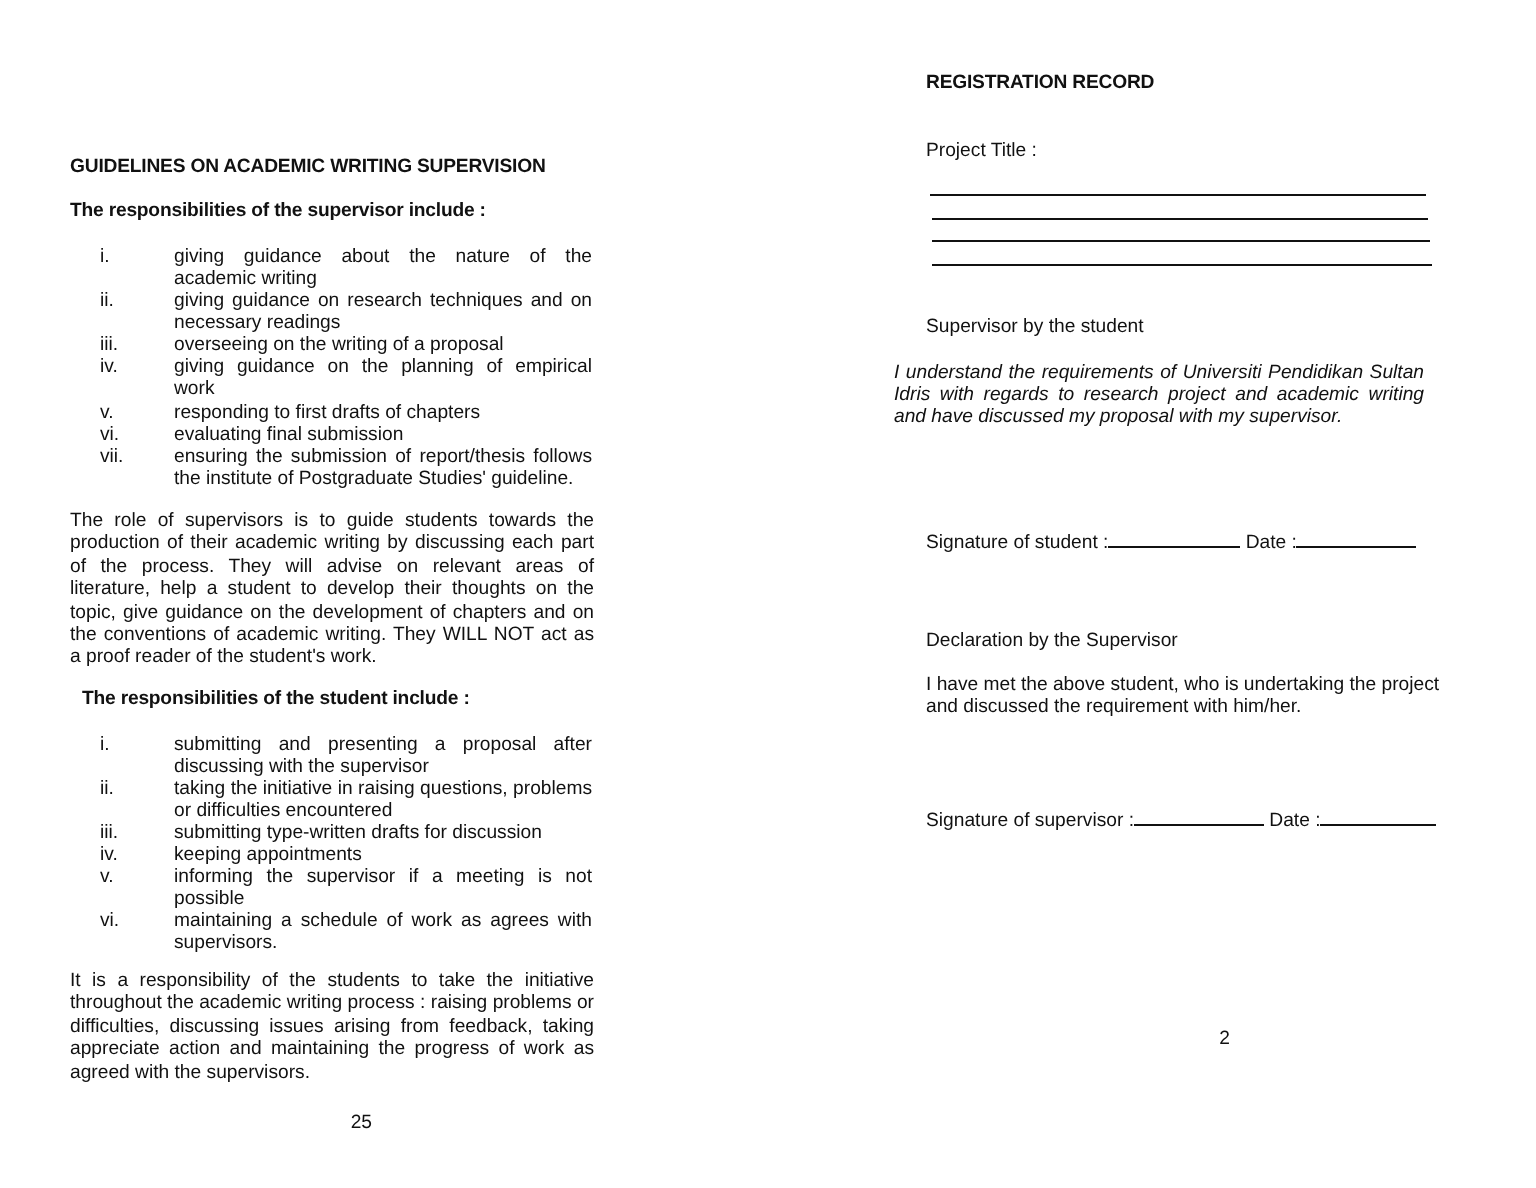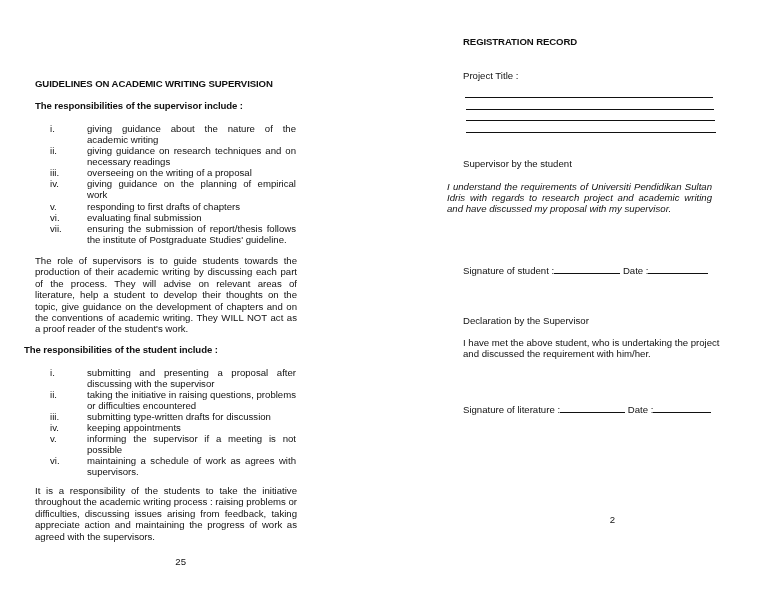--- a/index.html
+++ b/index.html
@@ -58,21 +58,21 @@
         <span class="txt single">evaluating final submission</span>
       </div>
     <div class="li">
         <span class="num">vii.</span>
         <span class="txt">ensuring the submission of report/thesis follows the institute of Postgraduate Studies' guideline.</span>
       </div>
   </div>
 
   <div class="para justify" style="top:213px; line-height:11.4px;">The role of supervisors is to guide students towards the production of their academic writing by discussing each part of the process. They will advise on relevant areas of literature, help a student to develop their thoughts on the topic, give guidance on the development of chapters and on the conventions of academic writing. They WILL NOT act as a proof reader of the student's work.</div>
 
-  <div class="abs heading" style="left:24px; top:302px;">The responsibilities of the student include :</div>
+  <div class="abs heading" style="left:41px; top:302px;">The responsibilities of the student include :</div>
 
   <div class="list" style="top:325px;">
     <div class="li">
         <span class="num">i.</span>
         <span class="txt">submitting and presenting a proposal after discussing with the supervisor</span>
       </div>
     <div class="li">
         <span class="num">ii.</span>
         <span class="txt">taking the initiative in raising questions, problems or difficulties encountered</span>
       </div>
@@ -114,17 +114,17 @@
 
 <div class="sig-row" style="top:265px;">
   <span>Signature of student :</span><span class="blank" style="width:66px;"></span>
   <span>Date :</span><span class="blank" style="width:60px;"></span>
 </div>
 
 <div class="abs" style="left:463px; top:315px;">Declaration by the Supervisor</div>
 <div class="abs" style="left:463px; top:337px; width:265px; line-height:11.2px;">I have met the above student, who is undertaking the project and discussed the requirement with him/her.</div>
 
 <div class="sig-row" style="top:404px;">
-  <span>Signature of literature :</span><span class="blank" style="width:65px;"></span>
+  <span>Signature of supervisor :</span><span class="blank" style="width:65px;"></span>
   <span>Date :</span><span class="blank" style="width:58px;"></span>
 </div>
 
 <div class="pageno" style="left:575px; top:514px;">2</div>
 
 </body></html>

